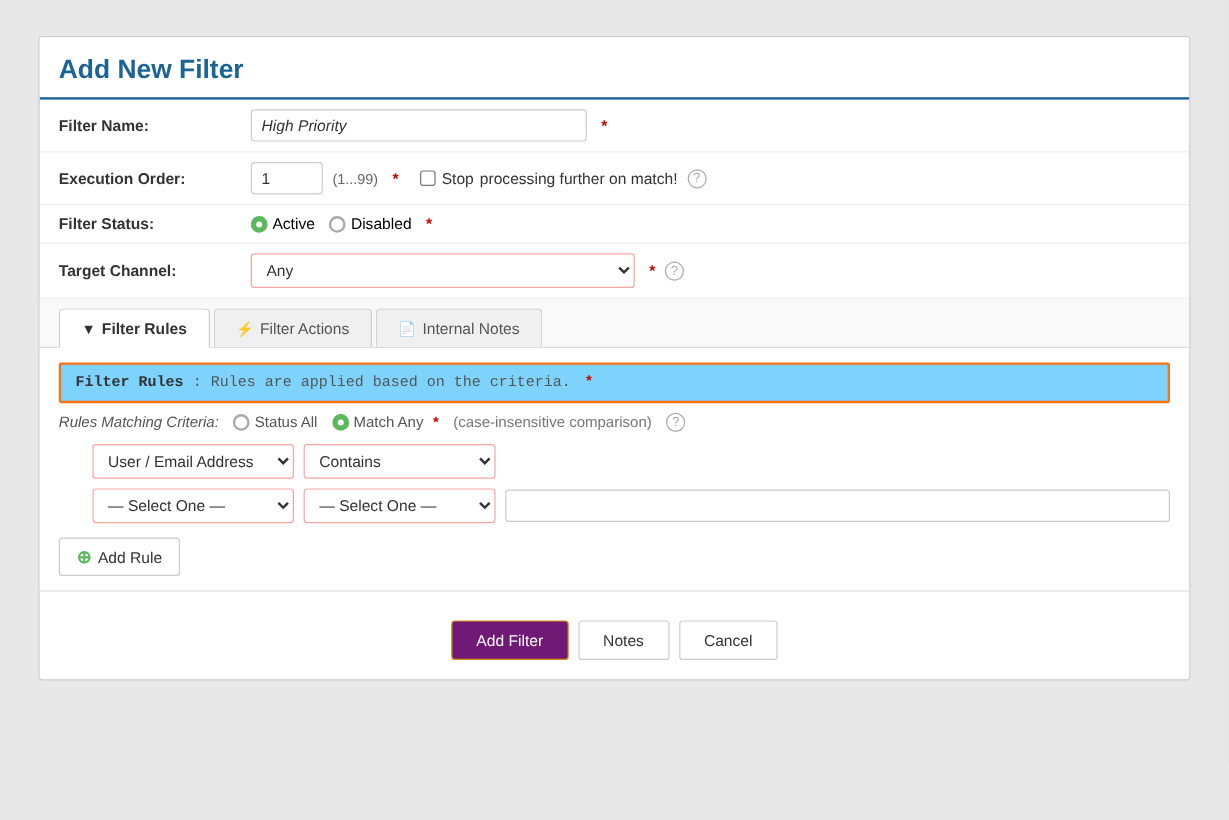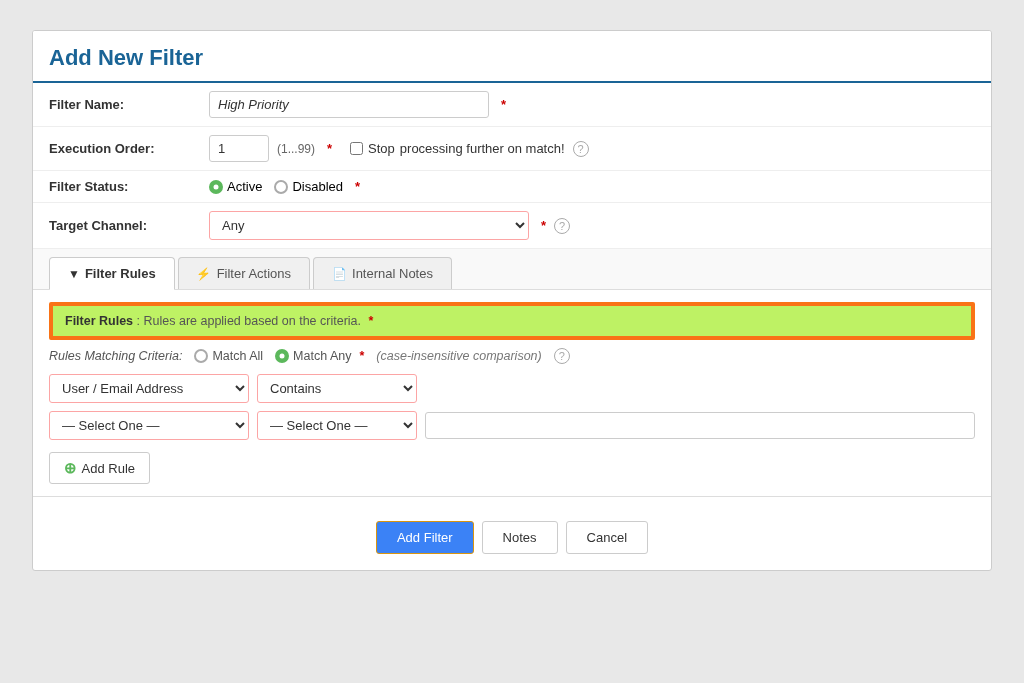--- a/index.html
+++ b/index.html
@@ -197,27 +197,28 @@
     }
     .tab-icon {
       font-size: 12px;
     }
     
     .rules-content {
       padding: 12px 16px;
       background: #fff;
     }
     .rules-header {
-      background: #bef264;
-      border: 4px solid #f97316;
+      background: #7dd3fc;
+      border: 2px solid #f97316;
       padding: 8px 12px;
       font-size: 12.5px;
       color: #555;
       margin-bottom: 8px;
       border-radius: 2px;
+      font-family: Liberation Mono, monospace;
     }
     .rules-header strong {
       color: #333;
     }
     .matching-criteria {
       display: flex;
       align-items: center;
       gap: 12px;
       margin-bottom: 10px;
       font-size: 12.5px;
@@ -225,31 +226,31 @@
     }
     .matching-label {
       font-style: italic;
     }
     .match-option {
       display: flex;
       align-items: center;
       gap: 4px;
     }
     .case-hint {
-      font-style: italic;
       color: #777;
     }
     .rule-row {
       display: flex;
       align-items: center;
       gap: 8px;
       margin-bottom: 8px;
     }
     .rule-select-field {
-      width: 200px;
+      width: 168px;
+      margin-left: 28px;
     }
     .rule-select-condition {
       width: 160px;
     }
     .rule-value-input {
       flex: 1;
       padding: 5px 8px;
       border: 1px solid #ccc;
       border-radius: 3px;
       font-size: 13px;
@@ -281,21 +282,21 @@
       padding: 24px 0 16px 0;
     }
     .btn {
       padding: 8px 20px;
       border-radius: 3px;
       font-size: 13px;
       cursor: pointer;
       border: 1px solid transparent;
     }
     .btn-add {
-      background: #3b82f6;
+      background: #701a75;
       color: #fff;
       border-color: #d9950f;
     }
     .btn-reset {
       background: #fff;
       color: #333;
       border-color: #ccc;
     }
     .btn-cancel {
       background: #fff;
@@ -392,21 +393,21 @@
         <strong>Filter Rules</strong>
         <span>: Rules are applied based on the criteria.</span>
         <span class="required-star">*</span>
       </div>
 
       
       <div class="matching-criteria">
         <span class="matching-label">Rules Matching Criteria:</span>
         <div class="match-option">
           <div class="radio-inactive"></div>
-          <span>Match All</span>
+          <span>Status All</span>
         </div>
         <div class="match-option">
           <div class="radio-active"></div>
           <span>Match Any</span>
           <span class="required-star">*</span>
         </div>
         <span class="case-hint">(case-insensitive comparison)</span>
         <span class="help-icon">?</span>
       </div>
 

